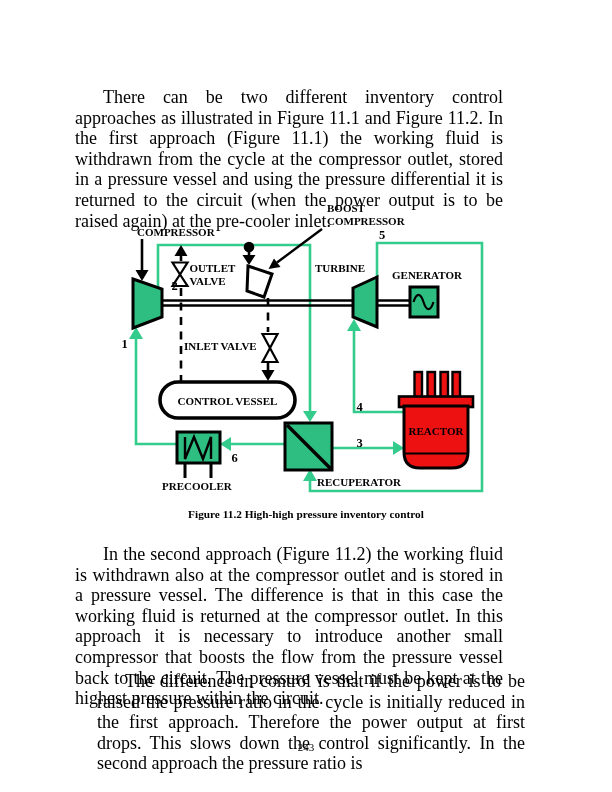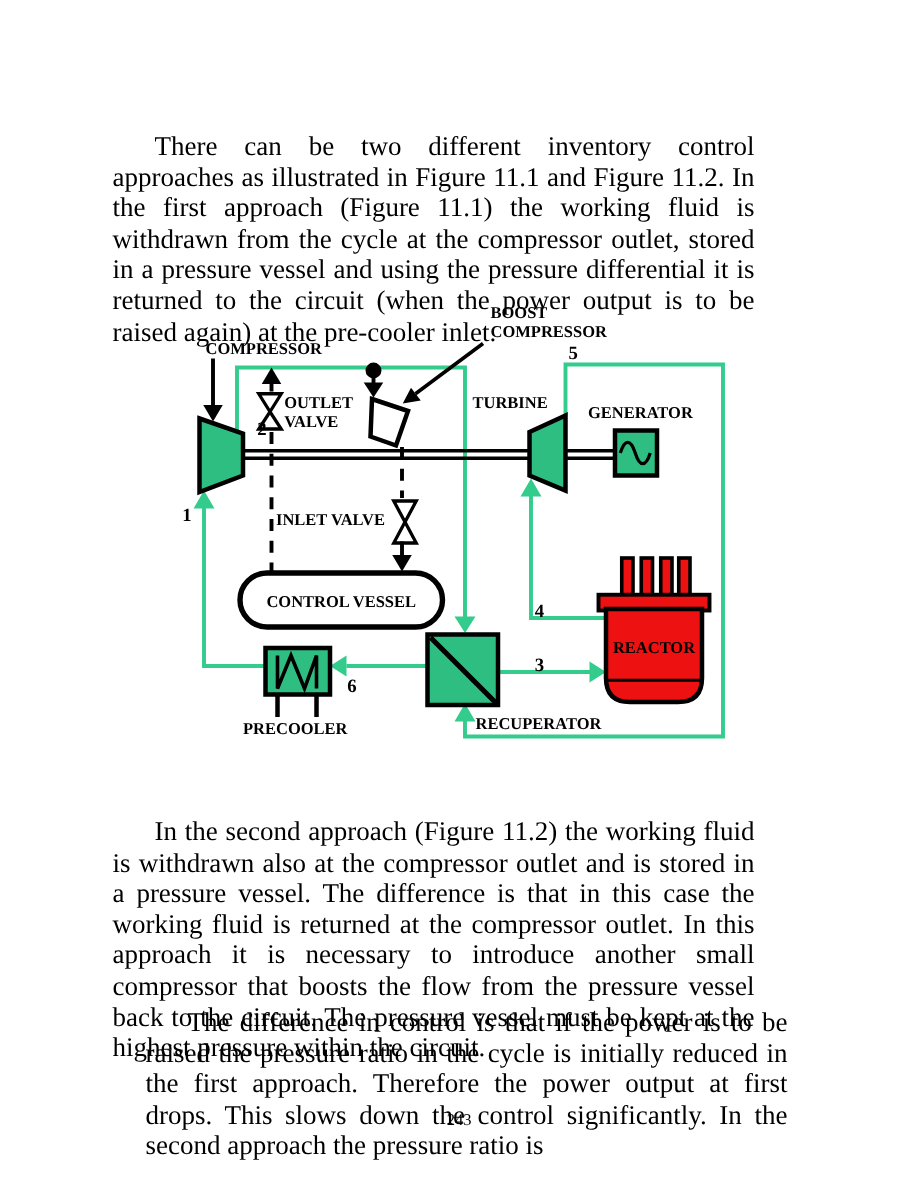--- a/index.html
+++ b/index.html
@@ -147,18 +147,19 @@
     <text x="162" y="489.5">PRECOOLER</text>
 
     <text class="num" x="121.5" y="347.5">1</text>
     <text class="num" x="171.5" y="290">2</text>
     <text class="num" x="356.5" y="447">3</text>
     <text class="num" x="356.5" y="411">4</text>
     <text class="num" x="379" y="239">5</text>
     <text class="num" x="231.5" y="461.5">6</text>
   </svg>
 
+  <div class="caption">Figure 11.2 High-high pressure inventory control</div>
 
   <p class="para" id="p2">In the second approach (Figure 11.2) the working fluid is withdrawn also at the compressor outlet and is stored in a pressure vessel.  The difference is that in this case the working fluid is returned at the compressor outlet.  In this approach it is necessary to introduce another small compressor that boosts the flow from the pressure vessel back to the circuit.  The pressure vessel must be kept at the highest pressure within the circuit.</p>
   <p class="para" id="p3">The difference in control is that if the power is to be raised the pressure ratio in the cycle is initially reduced in the first approach.  Therefore the power output at first drops.  This slows down the control significantly.  In the second approach the pressure ratio is</p>
 
   <div class="pagenum">243</div>
 </div>
 
 </body></html>

